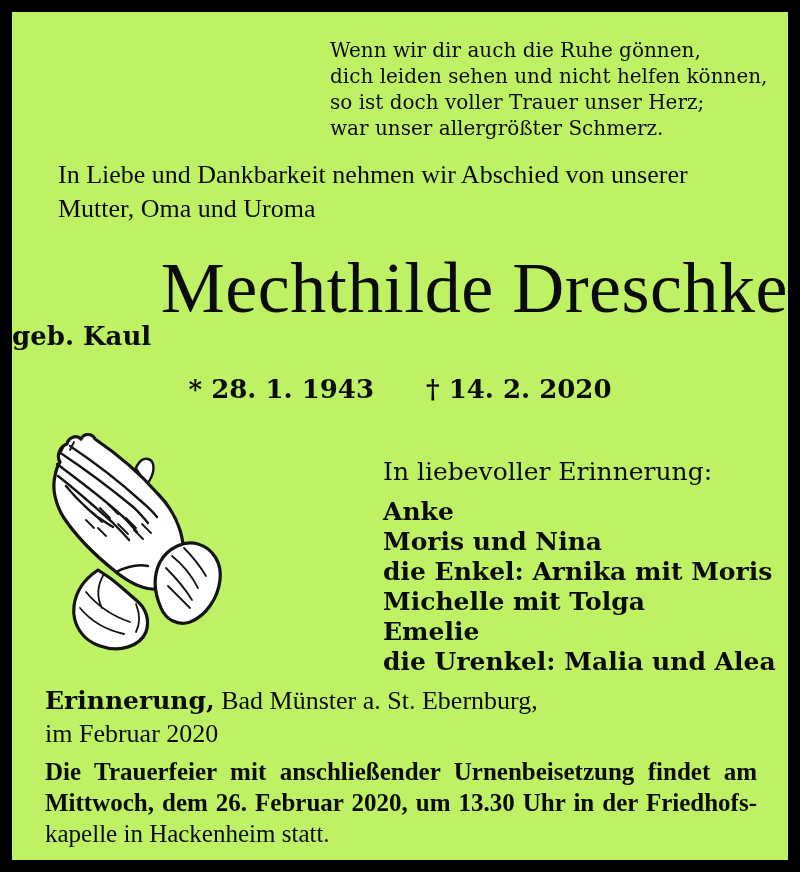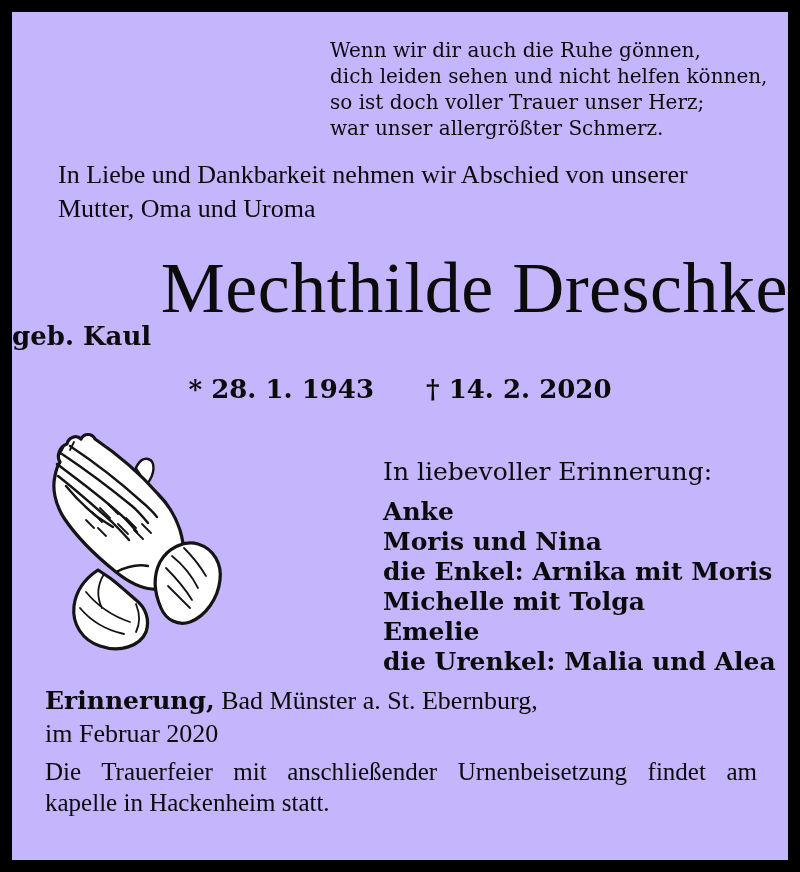--- a/index.html
+++ b/index.html
@@ -1,20 +1,20 @@
 <!DOCTYPE html>
 <html><head>
 <meta charset="utf-8">
 <style>
   html,body { margin:0; padding:0; background:#ffffff; }
   .sheet {
     position:relative;
     width:800px; height:872px;
     box-sizing:border-box;
-    background:#c4b5fd;
+    background:#bef264;
     border:12px solid #000000;
     color:#0b0b0b;
     overflow:hidden;
   }
   
   .verse {
     position:absolute; left:318px; top:25px;
     font:400 20px/26px "DejaVu Serif", serif;
     white-space:nowrap;
   }
@@ -63,21 +63,21 @@
     position:absolute; left:33px; top:672px;
     font:400 26px/33px "Liberation Serif", serif;
     white-space:nowrap;
   }
   .place .town { font:bold 25px/33px "DejaVu Serif", serif; }
   
   .funeral {
     position:absolute; left:33px; top:744px; width:712px;
     font:400 25px/31px "Liberation Serif", serif;
   }
-  .funeral .just { text-align:justify; text-align-last:justify; }
+  .funeral .just { text-align:justify; text-align-last:justify;font-weight:bold; }
 </style>
 </head>
 <body>
 
 <div class="sheet">
 
   <div class="verse">
     <div>Wenn wir dir auch die Ruhe gönnen,</div>
     <div>dich leiden sehen und nicht helfen können,</div>
     <div>so ist doch voller Trauer unser Herz;</div>
@@ -139,16 +139,17 @@
   <div class="place">
     <div>
       <span class="town">Erinnerung,</span>
       <span>Bad Münster a. St. Ebernburg,</span>
     </div>
     <div>im Februar 2020</div>
   </div>
 
   <div class="funeral">
     <div class="just">Die Trauerfeier mit anschließender Urnenbeisetzung findet am</div>
+    <div class="just">Mittwoch, dem 26. Februar 2020, um 13.30 Uhr in der Friedhofs-</div>
     <div>kapelle in Hackenheim statt.</div>
   </div>
 
 </div>
 
 </body></html>

